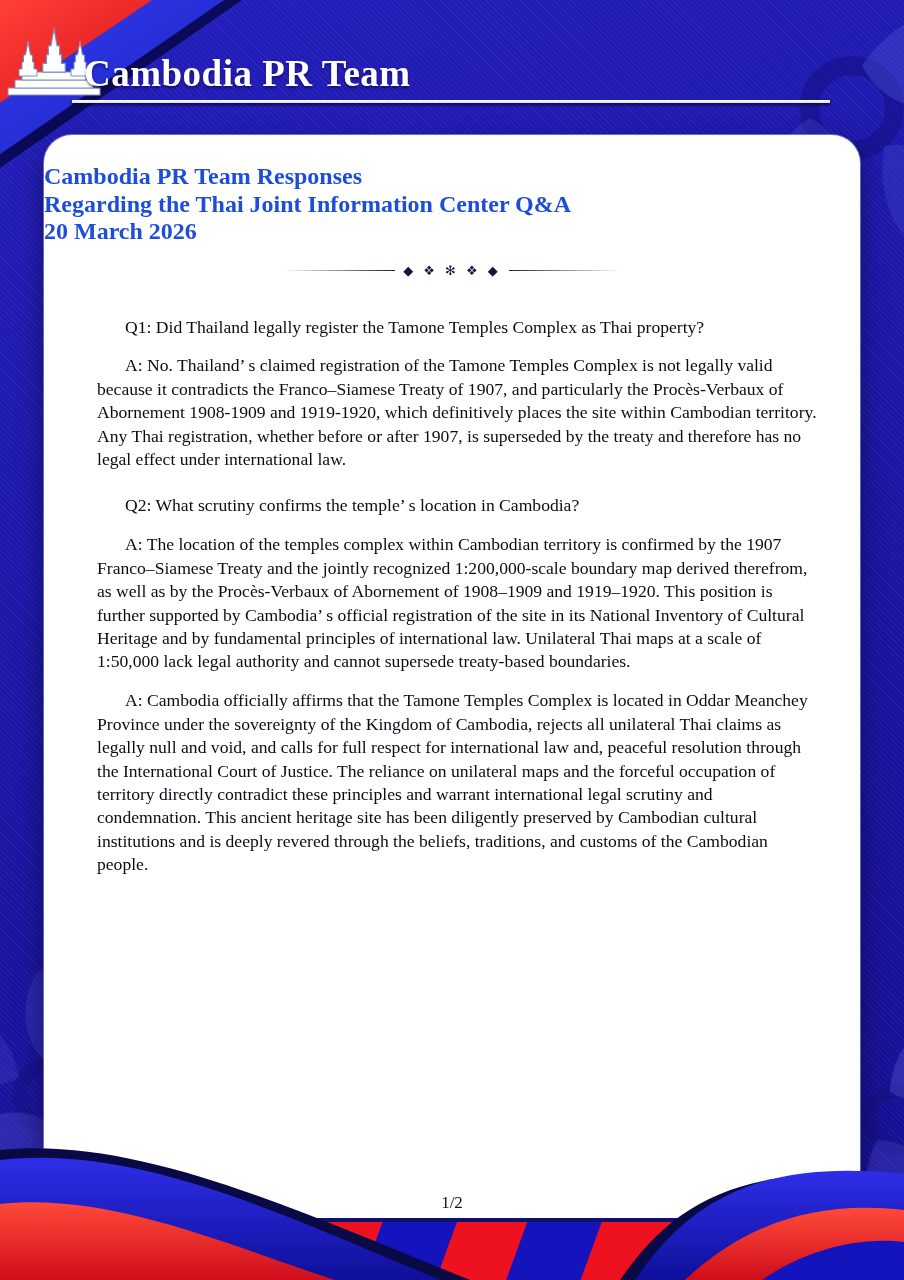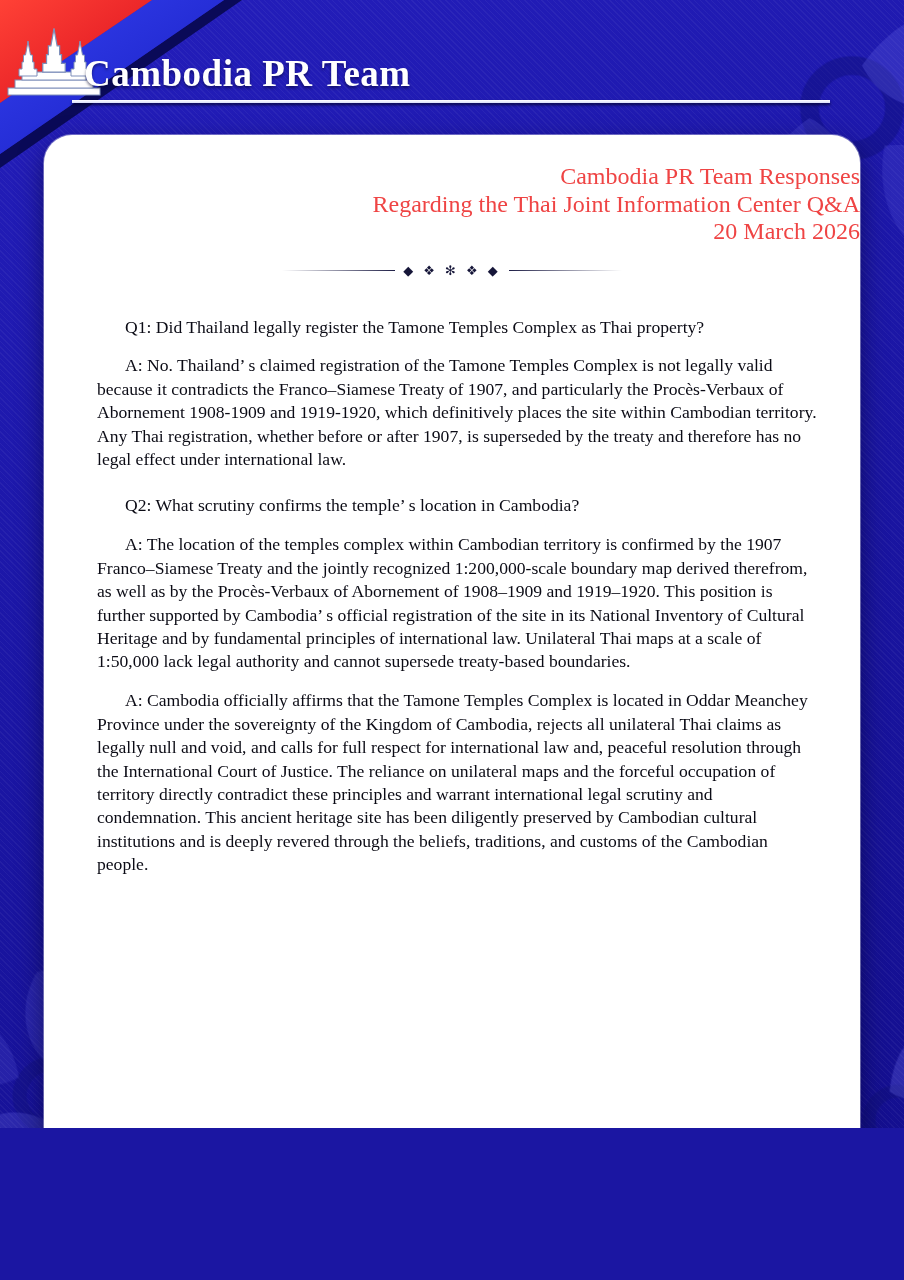--- a/index.html
+++ b/index.html
@@ -1,17 +1,17 @@
 <!DOCTYPE html>
 <html><head>
 <meta charset="utf-8">
 <style>
   html,body{margin:0;padding:0;background:#1b16a2;}
   .stage{
-    position:relative;width:904px;height:1128px;overflow:hidden;
+    position:relative;width:904px;height:1280px;overflow:hidden;
     background:linear-gradient(160deg,#241ebc 0%,#1c17a8 40%,#140f90 100%);
     font-family:"Liberation Serif","DejaVu Serif",serif;
   }
   
   .stage::before{
     content:"";position:absolute;inset:0;
     background-image:repeating-linear-gradient(45deg,rgba(255,255,255,.045) 0 1px,transparent 1px 4px);
     pointer-events:none;
   }
   .bg-motifs{position:absolute;inset:0;pointer-events:none;}
@@ -27,22 +27,22 @@
     box-shadow:0 2px 3px rgba(4,4,50,.85);
   }
   .corner-flag{position:absolute;left:0;top:0;}
   
   .page{
     position:absolute;left:44px;top:135px;width:816px;height:1087px;
     background:#ffffff;border-radius:28px 28px 14px 14px;
     box-shadow:0 0 0 1px rgba(255,255,255,.35),0 10px 26px rgba(0,0,25,.5);
     border-bottom:3px solid #12126e;
   }
-  .doc-title{margin-top:28px;text-align:right;color:#ef4444;
-    font-size:24px;font-weight:normal;line-height:27.5px;}
+  .doc-title{margin-top:28px;text-align:left;color:#1d4ed8;
+    font-size:24px;font-weight:bold;line-height:27.5px;}
   .doc-title div{white-space:nowrap;}
   .divider{
     display:flex;align-items:center;justify-content:center;
     margin:14px auto 0;width:340px;height:22px;color:#151538;
   }
   .divider .line{flex:1;height:1.6px;}
   .divider .line.l{background:linear-gradient(90deg,transparent,#1e1e46);}
   .divider .line.r{background:linear-gradient(90deg,#1e1e46,transparent);}
   .divider .glyphs{
     padding:0 8px;font-family:"DejaVu Sans",sans-serif;

